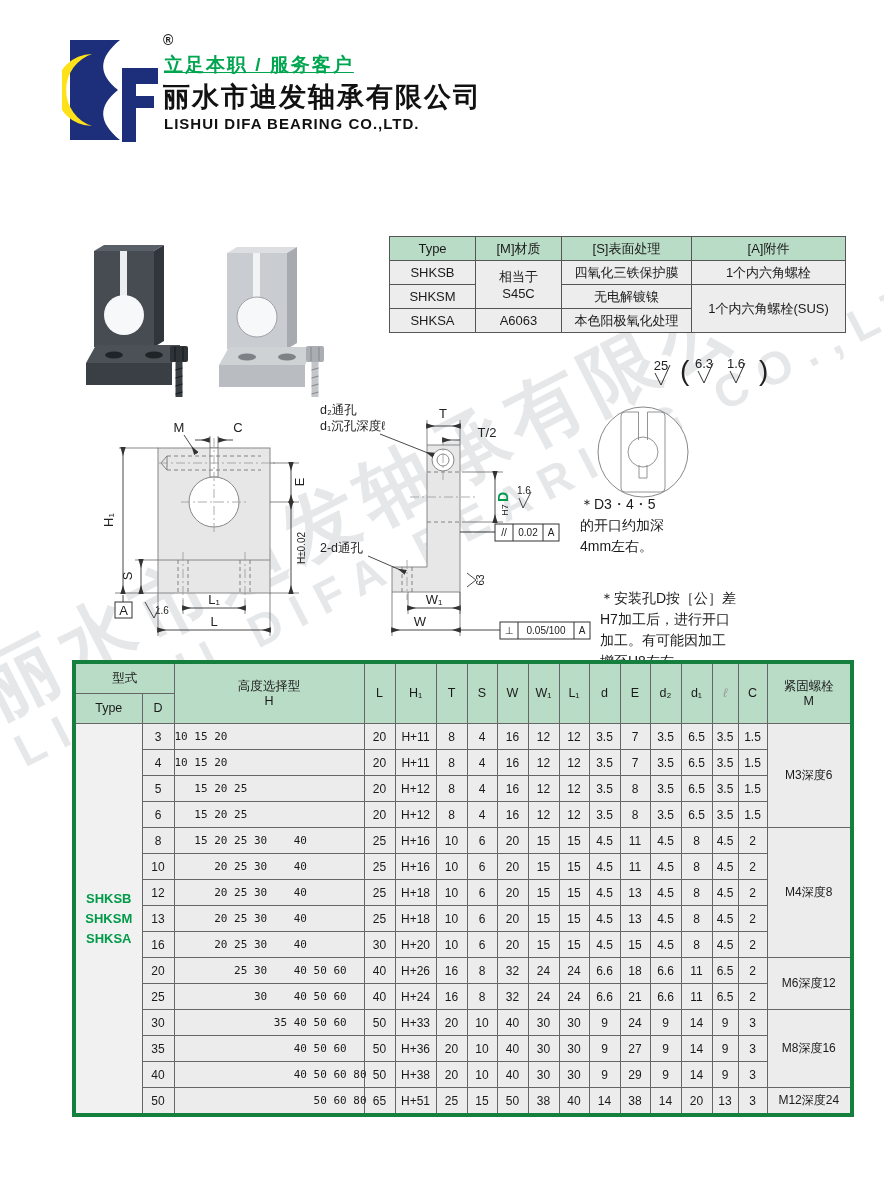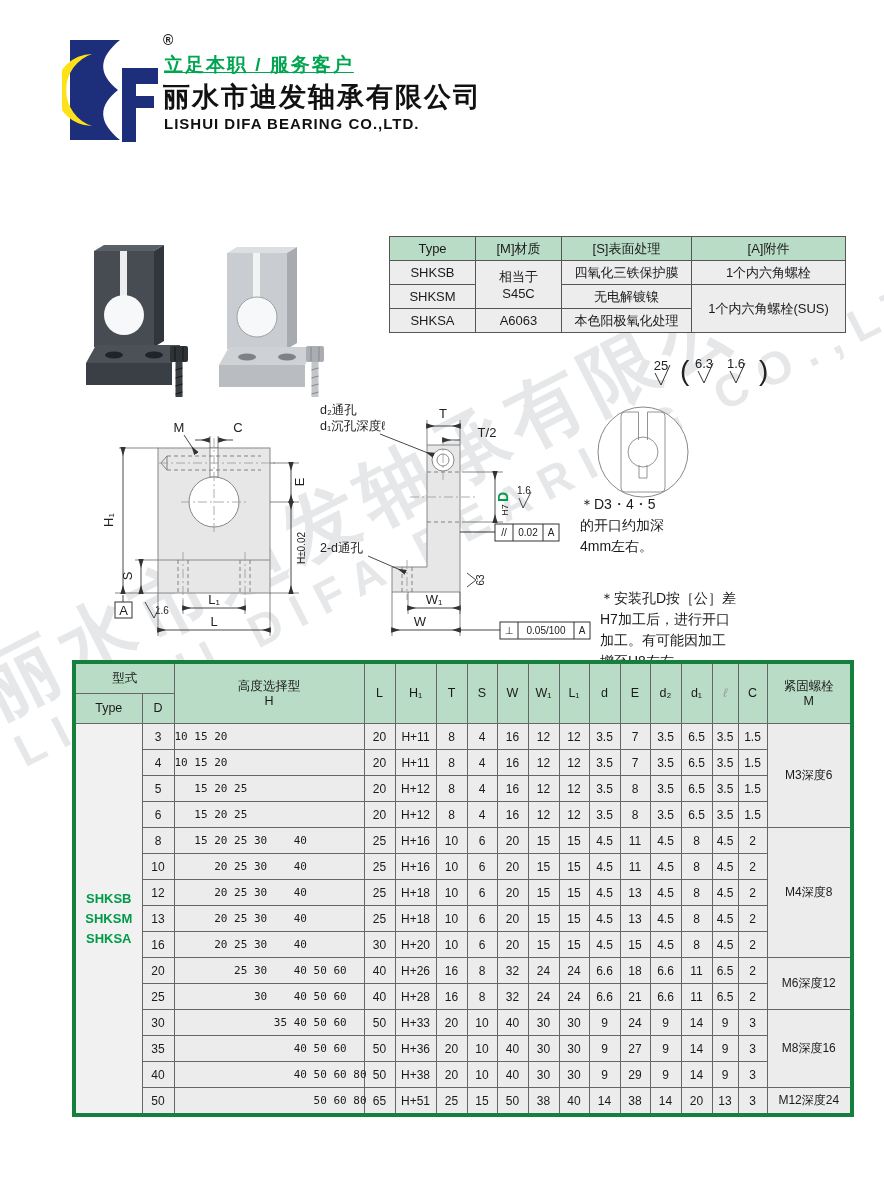--- a/index.html
+++ b/index.html
@@ -553,21 +553,21 @@
           <td>6.6</td>
           <td>11</td>
           <td>6.5</td>
           <td>2</td>
           <td rowspan="2" class="bolt-cell">M6深度12</td>
         </tr>
         <tr>
           <td>25</td>
           <td class="h-cell">            30    40 50 60</td>
           <td>40</td>
-          <td>H+28</td>
+          <td>H+24</td>
           <td>16</td>
           <td>8</td>
           <td>32</td>
           <td>24</td>
           <td>24</td>
           <td>6.6</td>
           <td>21</td>
           <td>6.6</td>
           <td>11</td>
           <td>6.5</td>

